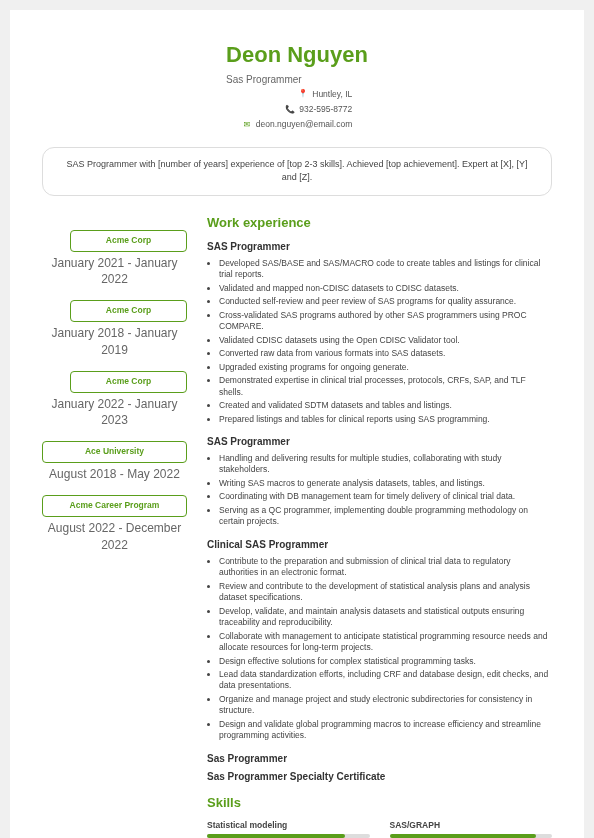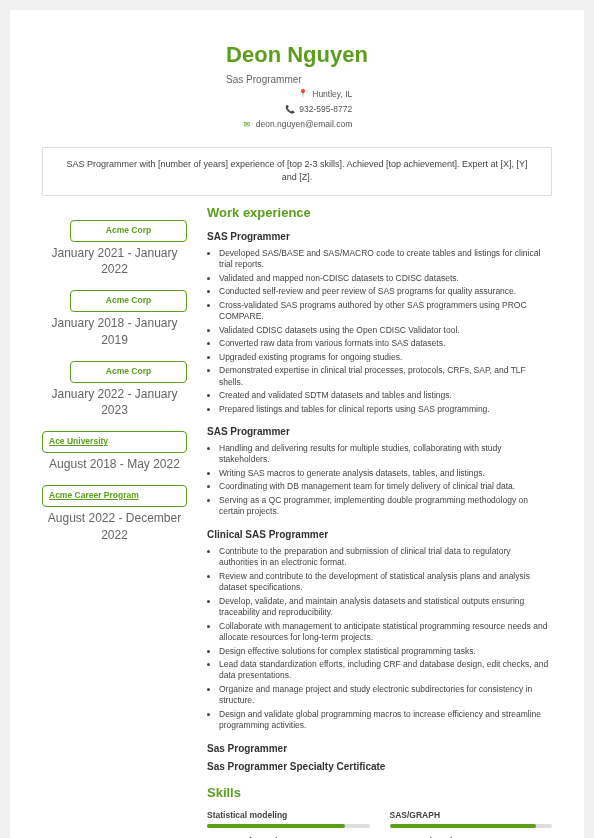--- a/index.html
+++ b/index.html
@@ -56,26 +56,26 @@
       height: 10px;
       display: inline-flex;
       align-items: center;
       justify-content: center;
       font-size: 8px;
       color: #5a9e1b;
     }
     
     .summary {
       border: 1px solid #ddd;
-      border-radius: 1px;
+      border-radius: 12px;
       padding: 10px 20px;
       text-align: center;
       font-size: 9px;
       color: #444;
-      margin-bottom: 4px;
+      margin-bottom: 14px;
       line-height: 1.5;
     }
     
     .main-content {
       display: flex;
       gap: 0;
     }
     .left-col {
       width: 155px;
       flex-shrink: 0;
@@ -126,25 +126,25 @@
       font-size: 8.5px;
       color: #444;
       margin-bottom: 2px;
       line-height: 1.35;
     }
     
     .edu-badge {
       border: 1.5px solid #5a9e1b;
       border-radius: 4px;
       padding: 4px 6px;
+      text-align: center;
       font-size: 8.5px;
       color: #5a9e1b;
       margin-bottom: 3px;
       font-weight: bold;
-      text-decoration: underline;
     }
     .edu-title {
       font-size: 10px;
       font-weight: bold;
       color: #333;
       margin-bottom: 4px;
     }
     
     .skills-section {
       margin-top: 10px;
@@ -235,21 +235,21 @@
 
       <div>
         <div class="job-title">SAS Programmer</div>
         <ul class="bullet-list">
           <li>Developed SAS/BASE and SAS/MACRO code to create tables and listings for clinical trial reports.</li>
           <li>Validated and mapped non-CDISC datasets to CDISC datasets.</li>
           <li>Conducted self-review and peer review of SAS programs for quality assurance.</li>
           <li>Cross-validated SAS programs authored by other SAS programmers using PROC COMPARE.</li>
           <li>Validated CDISC datasets using the Open CDISC Validator tool.</li>
           <li>Converted raw data from various formats into SAS datasets.</li>
-          <li>Upgraded existing programs for ongoing studies.</li>
+          <li>Upgraded existing programs for ongoing generate.</li>
           <li>Demonstrated expertise in clinical trial processes, protocols, CRFs, SAP, and TLF shells.</li>
           <li>Created and validated SDTM datasets and tables and listings.</li>
           <li>Prepared listings and tables for clinical reports using SAS programming.</li>
         </ul>
       </div>
 
       <div>
         <div class="job-title">SAS Programmer</div>
         <ul class="bullet-list">
           <li>Handling and delivering results for multiple studies, collaborating with study stakeholders.</li>

